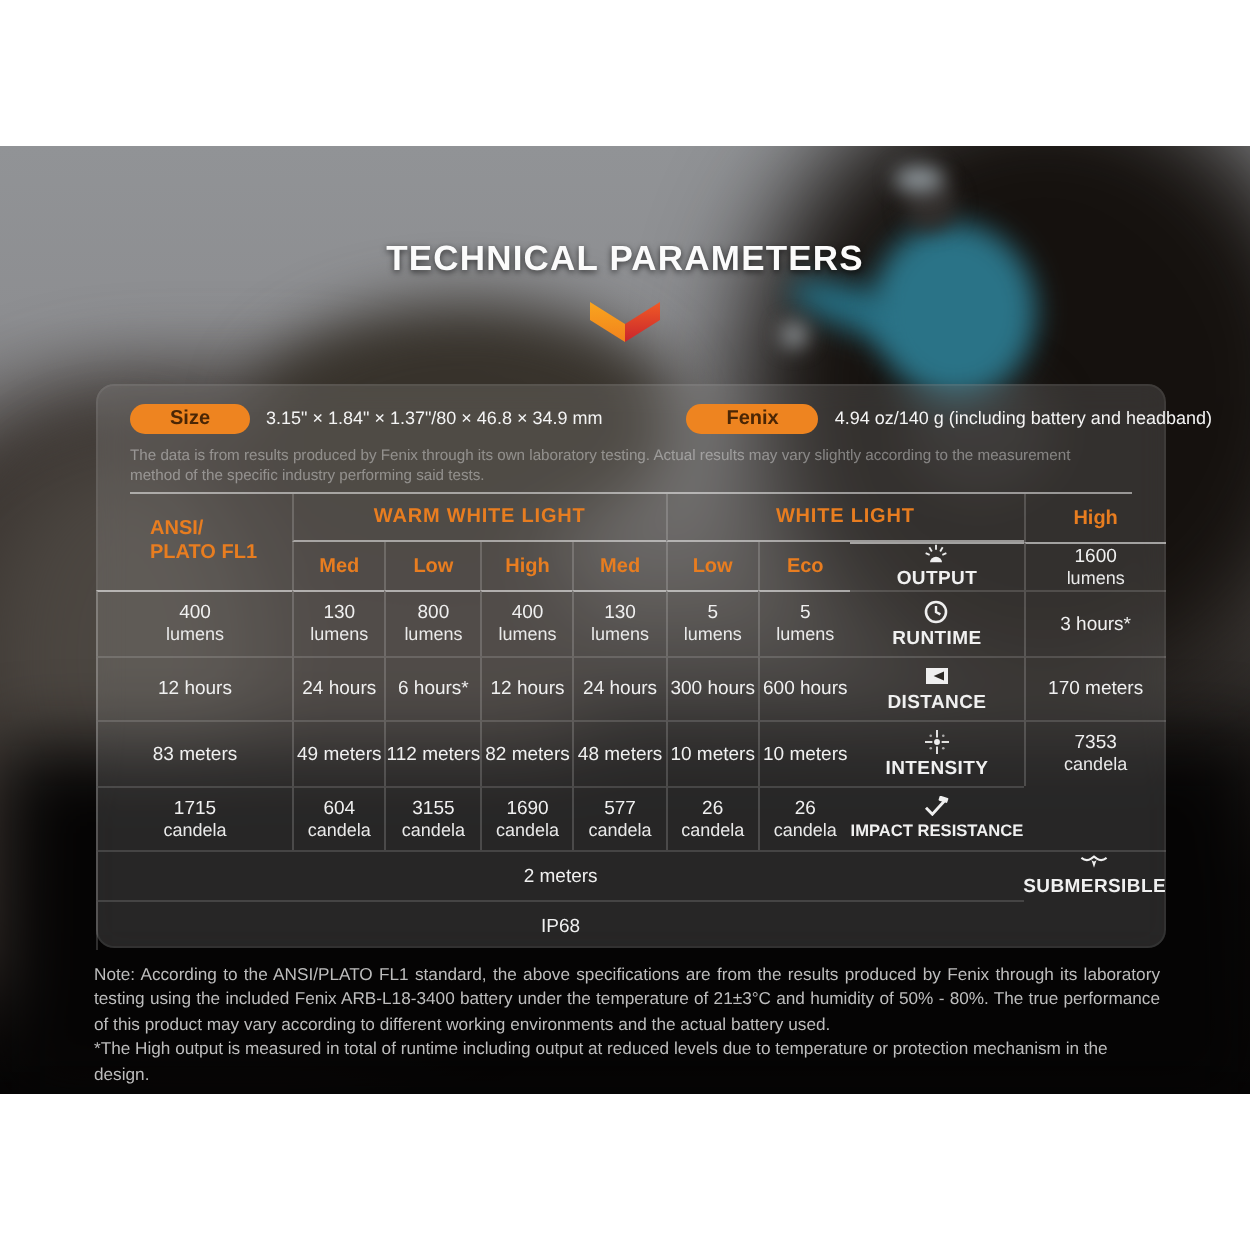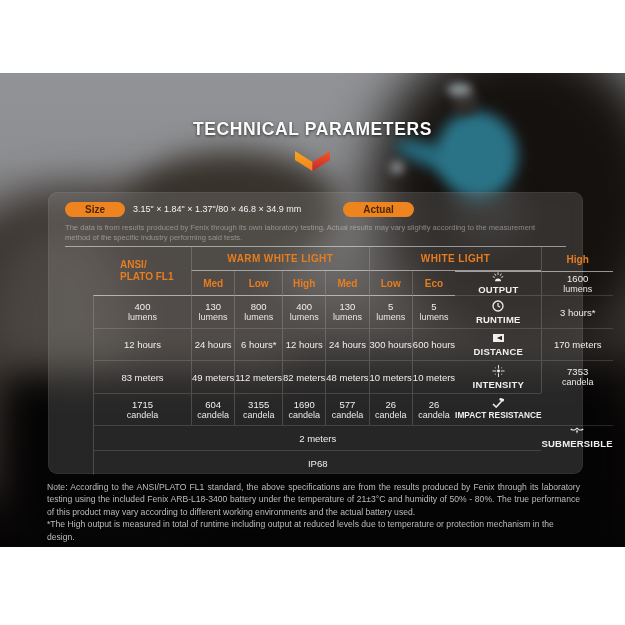--- a/index.html
+++ b/index.html
@@ -31,21 +31,21 @@
         box-shadow:0 0 0 1px rgba(255,255,255,.06) inset;z-index:10;}
   .specrow{display:flex;align-items:center;padding:6px 17px 0 17px;height:22px;}
   .badge{background:#ee8420;color:#4a2605;font-weight:bold;font-size:10px;
          padding:2px 20px;border-radius:10px;white-space:nowrap;}
   .specval{color:#f4f4f4;font-size:9px;margin-left:8px;white-space:nowrap;}
   .wbadge{margin-left:42px;}
   .disclaimer{margin:3px 35px 0 17px;font-size:7.6px;line-height:9.5px;color:rgba(228,228,228,.45);}
   .topline{margin:4px 17px 0 17px;border-top:1px solid rgba(255,255,255,.5);}
   
   .grid{display:grid;grid-template-columns:98px repeat(8,1fr);
-        grid-template-rows:24px 24px 33px 32px 33px 32px 25px 25px;margin-top:0;margin-left:45px;}
+        grid-template-rows:24px 24px 33px 32px 33px 32px 25px 25px;margin-top:0;}
   .cell{display:flex;flex-direction:column;align-items:center;justify-content:center;
         color:#f0f0f0;font-size:9.5px;line-height:11px;text-align:center;white-space:nowrap;}
   .orange{color:#e87d20;font-weight:bold;}
   .group{font-size:10px;letter-spacing:.4px;}
   .mode{font-size:10px;}
   .corner{grid-row:span 2;align-items:flex-start;padding-left:27px;font-size:10px;line-height:12.5px;text-align:left;}
   .cs3{grid-column:span 3;}
   .cs4{grid-column:span 4;}
   .cs8{grid-column:span 8;}
   .rs2{grid-row:span 2;}
@@ -96,21 +96,22 @@
       </defs>
       <polygon points="0,0 17.5,11 17.5,20 0,9" fill="url(#chL)"></polygon>
       <polygon points="35,0 17.5,11 17.5,20 35,9" fill="url(#chR)"></polygon>
     </svg>
 
     <div class="card">
 
       <div class="specrow">
         <span class="badge">Size</span>
         <span class="specval">3.15" × 1.84" × 1.37"/80 × 46.8 × 34.9 mm</span>
-        <span class="badge wbadge">Actual</span>
+        <span class="badge wbadge">Fenix</span>
+        <span class="specval">4.94 oz/140 g (including battery and headband)</span>
       </div>
       <div class="disclaimer">The data is from results produced by Fenix through its own laboratory testing. Actual results may vary slightly according to the measurement method of the specific industry performing said tests.</div>
       <div class="topline"></div>
 
       <div class="grid">
 
         <div class="cell corner orange">
           <span>ANSI/</span>
           <span>PLATO FL1</span>
         </div>

